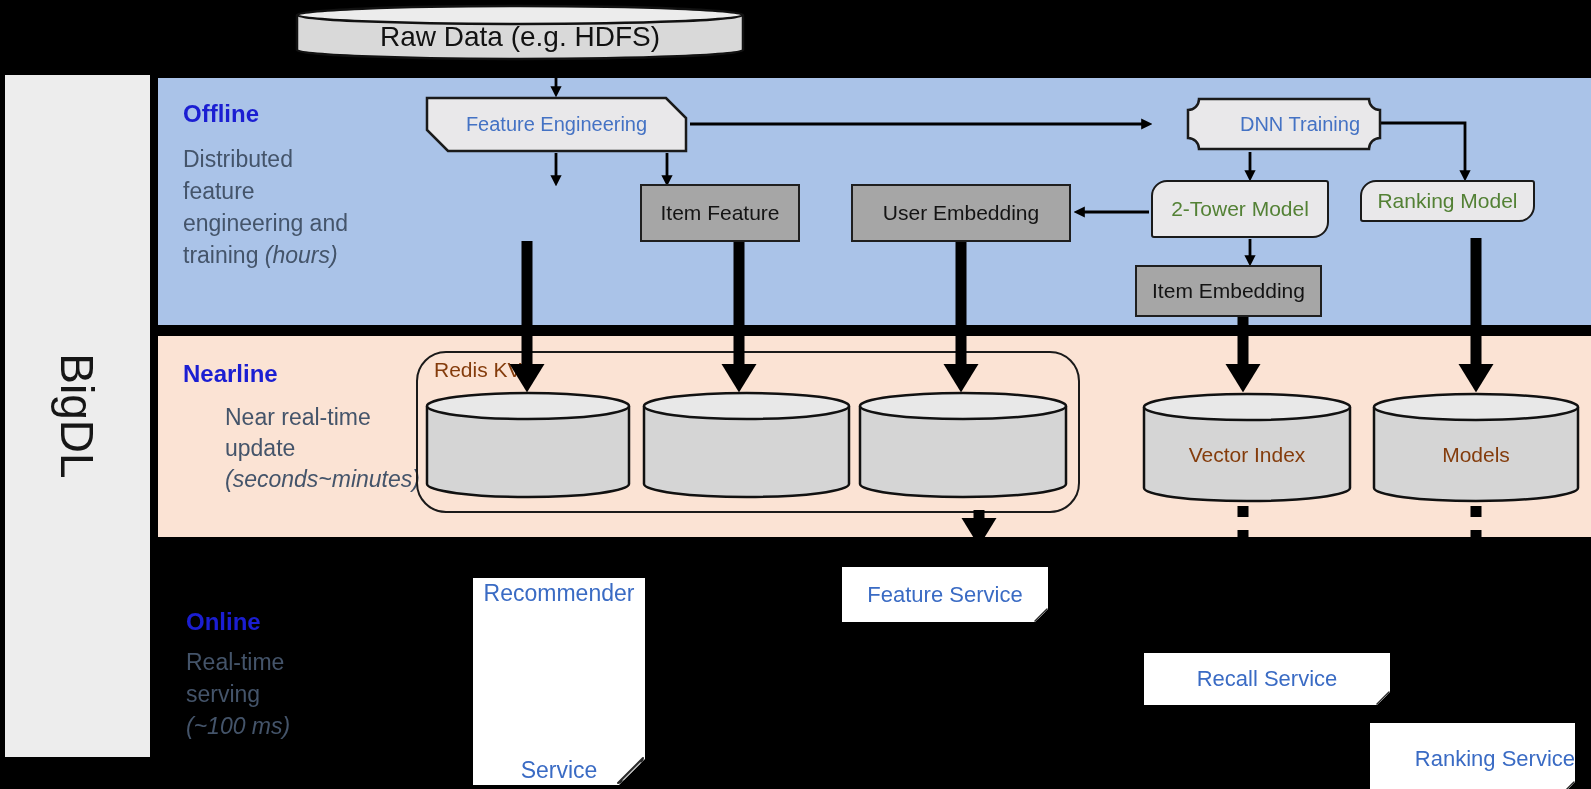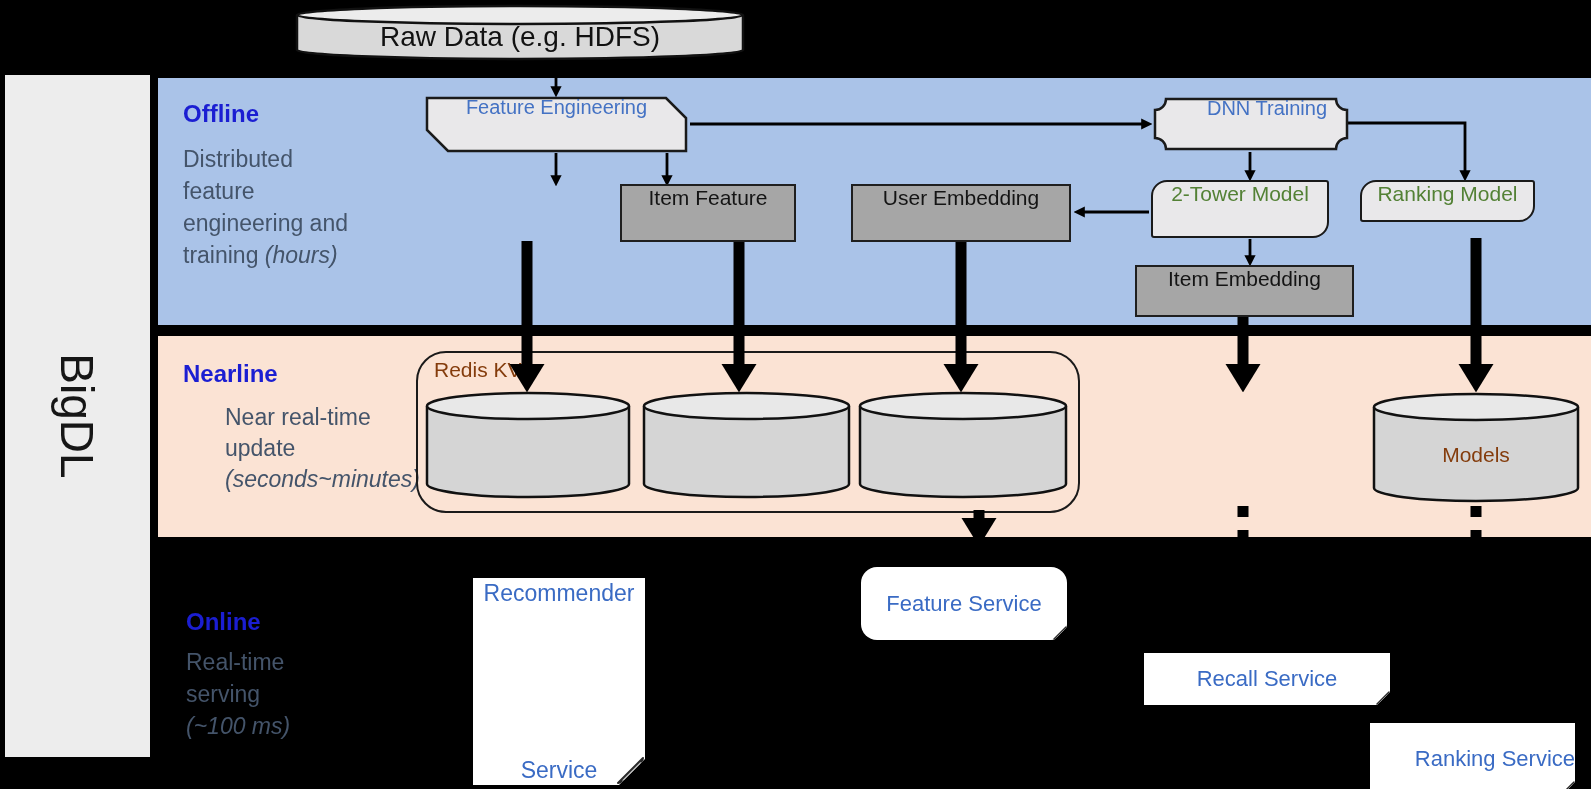--- a/index.html
+++ b/index.html
@@ -5,21 +5,21 @@
   html,body{margin:0;padding:0;background:#000;}
   #canvas{position:relative;width:1591px;height:789px;background:#000;overflow:hidden;
           font-family:"Liberation Sans",sans-serif;}
   .abs{position:absolute;}
   .band{position:absolute;left:158px;width:1433px;}
   .band.offline{top:78px;height:247px;background:#aac3e8;}
   .band.nearline{top:336px;height:201px;background:#fbe3d4;}
   .band-label{position:absolute;font-size:24px;font-weight:600;color:#1b1ed2;}
   .band-desc{position:absolute;font-size:23px;color:#44546a;line-height:32px;white-space:nowrap;}
   .band-desc i{font-style:italic;}
-  .node{position:absolute;display:flex;align-items:flex-start;justify-content:center;
+  .node{position:absolute;display:flex;align-items:center;justify-content:center;
         text-align:center;box-sizing:border-box;}
   .gray-node{background:#a6a6a6;border:2.5px solid #1f1f1f;color:#141414;font-size:21px;}
   .model-node{background:#e9e8ea;border:2.5px solid #1a1a1a;border-radius:16px 3px 16px 3px;
         color:#538135;font-size:21px;}
   .shape-node{color:#4472c4;font-size:20px;}
   .shape-node svg{position:absolute;inset:0;}
   .shape-node span{position:relative;z-index:1;}
   .redis-box{position:absolute;border:2.5px solid #1a1a1a;border-radius:30px;background:transparent;}
   .store-label{color:#843c0c;font-size:21px;}
   .cyl{position:absolute;}
@@ -94,20 +94,27 @@
         <ellipse cx="104.5" cy="16" rx="102.5" ry="13" fill="#e8e8e8" stroke="#111" stroke-width="2.5"></ellipse>
       </svg>
   </div>
   <div class="cyl" style="left:858px;top:390px;width:210px;height:110px;">
     <svg width="210" height="110">
         <path d="M2,16 L2,94 A103,13 0 0 0 208,94 L208,16" fill="#d5d5d5" stroke="#111" stroke-width="2.5"></path>
         <ellipse cx="105" cy="16" rx="103" ry="13" fill="#e8e8e8" stroke="#111" stroke-width="2.5"></ellipse>
       </svg>
   </div>
 
+  <div class="cyl" style="left:1142px;top:391px;width:210px;height:113px;">
+    <svg width="210" height="113">
+        <path d="M2,16 L2,97 A103,13 0 0 0 208,97 L208,16" fill="#d5d5d5" stroke="#111" stroke-width="2.5"></path>
+        <ellipse cx="105" cy="16" rx="103" ry="13" fill="#e8e8e8" stroke="#111" stroke-width="2.5"></ellipse>
+      </svg>
+    <div class="lbl">Vector Index</div>
+  </div>
   <div class="cyl" style="left:1372px;top:391px;width:208px;height:113px;">
     <svg width="208" height="113">
         <path d="M2,16 L2,97 A102,13 0 0 0 206,97 L206,16" fill="#d5d5d5" stroke="#111" stroke-width="2.5"></path>
         <ellipse cx="104" cy="16" rx="102" ry="13" fill="#e8e8e8" stroke="#111" stroke-width="2.5"></ellipse>
       </svg>
     <div class="lbl">Models</div>
   </div>
 
   <svg id="arrows" width="1591" height="789">
     <defs>
@@ -136,51 +143,51 @@
     <path d="M1476,506 V548" stroke="#000" stroke-width="11" stroke-dasharray="11 13"></path>
   </svg>
 
   <div class="node shape-node over" style="left:425px;top:96px;width:263px;height:57px;">
     <svg width="263" height="57">
         <path d="M2,2 H241 L261,22 V55 H23 L2,34 Z" fill="#e9e8ea" stroke="#1a1a1a" stroke-width="2.5"></path>
       </svg>
     <span>Feature Engineering</span>
   </div>
 
-  <div class="node shape-node over" style="left:1153px;top:97px;width:228px;height:54px;">
+  <div class="node shape-node over" style="left:1186px;top:97px;width:228px;height:54px;">
     <svg width="196" height="54">
         <path d="M13,2 H183 A11 11 0 0 0 194,13 V41 A11 11 0 0 0 183,52 H13 A11 11 0 0 0 2,41 V13 A11 11 0 0 0 13,2 Z" fill="#e9e8ea" stroke="#1a1a1a" stroke-width="2.5"></path>
       </svg>
     <span>DNN Training</span>
   </div>
 
-  <div class="node gray-node over" style="left:620px;top:184px;width:176px;height:58px;">
+  <div class="node gray-node over" style="left:640px;top:184px;width:160px;height:58px;">
     <span>Item Feature</span>
   </div>
   <div class="node gray-node over" style="left:851px;top:184px;width:220px;height:58px;">
     <span>User Embedding</span>
   </div>
   <div class="node model-node over" style="left:1151px;top:180px;width:178px;height:58px;">
     <span>2-Tower Model</span>
   </div>
   <div class="node model-node over" style="left:1360px;top:180px;width:175px;height:42px;">
     <span>Ranking Model</span>
   </div>
-  <div class="node gray-node over" style="left:1135px;top:265px;width:219px;height:52px;">
+  <div class="node gray-node over" style="left:1135px;top:265px;width:187px;height:52px;">
     <span>Item Embedding</span>
   </div>
 
   <div class="service doc over" style="left:473px;top:578px;width:172px;height:207px;">
     <span>Recommender</span>
     <span>Service</span>
     <svg class="fold" width="30" height="30">
         <polygon points="3,28 28,3 23,22" fill="#c6c6c6" stroke="#2b2b2b" stroke-width="2" stroke-linejoin="round"></polygon>
       </svg>
   </div>
-  <div class="service over" style="left:861px;top:567px;width:206px;height:73px;border-radius:16px;">
+  <div class="service over" style="left:842px;top:567px;width:206px;height:55px;">
     <span>Feature Service</span>
     <svg class="fold" width="15" height="15">
         <polygon points="2,14 14,2 11,11" fill="#c6c6c6" stroke="#2b2b2b" stroke-width="1.5" stroke-linejoin="round"></polygon>
       </svg>
   </div>
   <div class="service over" style="left:1144px;top:653px;width:246px;height:52px;">
     <span>Recall Service</span>
     <svg class="fold" width="15" height="15">
         <polygon points="2,14 14,2 11,11" fill="#c6c6c6" stroke="#2b2b2b" stroke-width="1.5" stroke-linejoin="round"></polygon>
       </svg>

